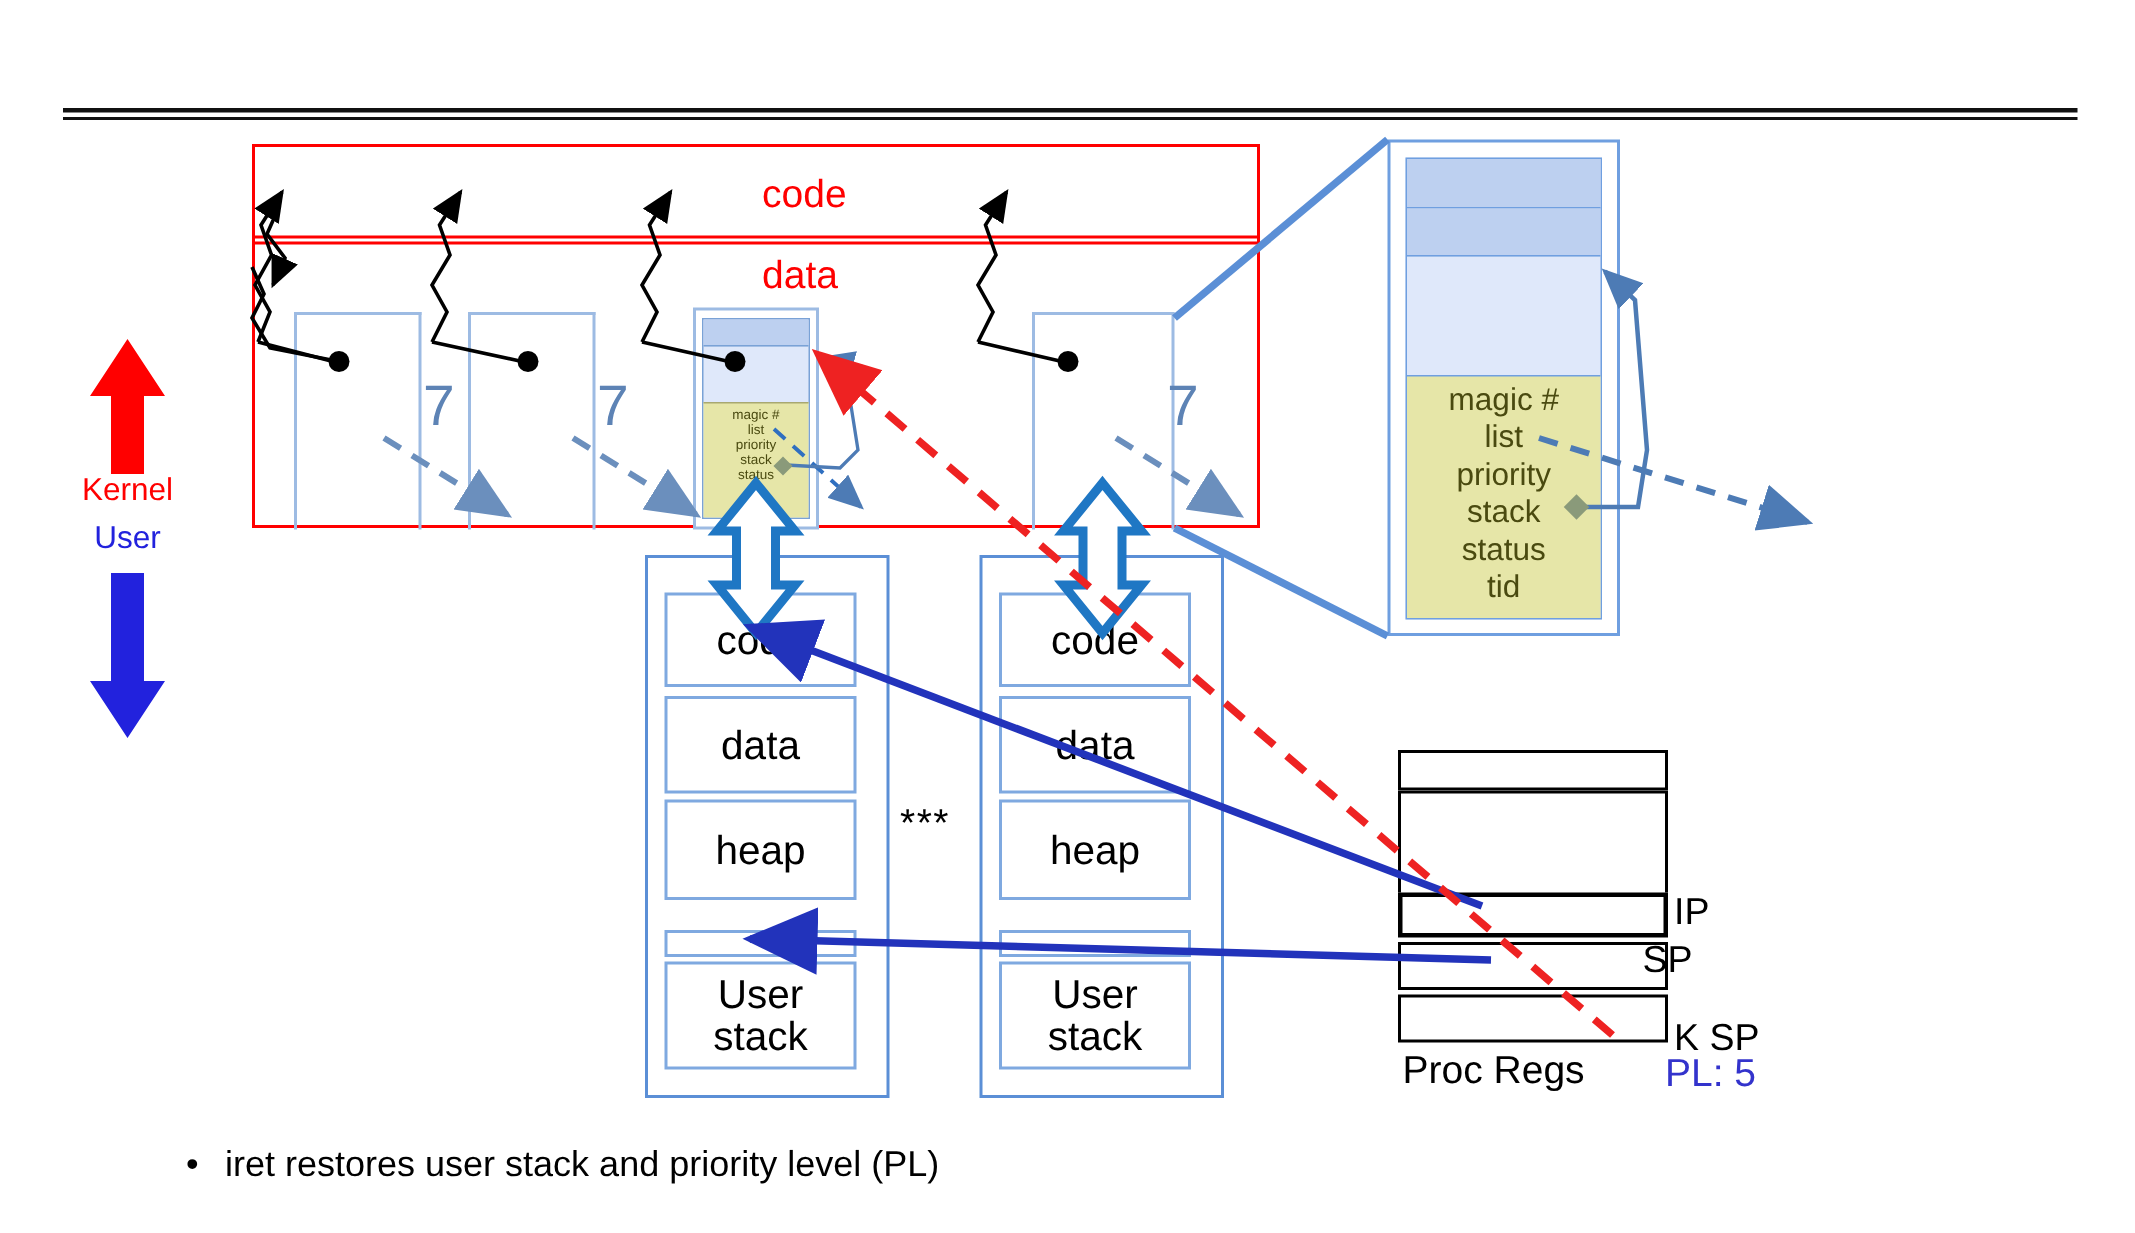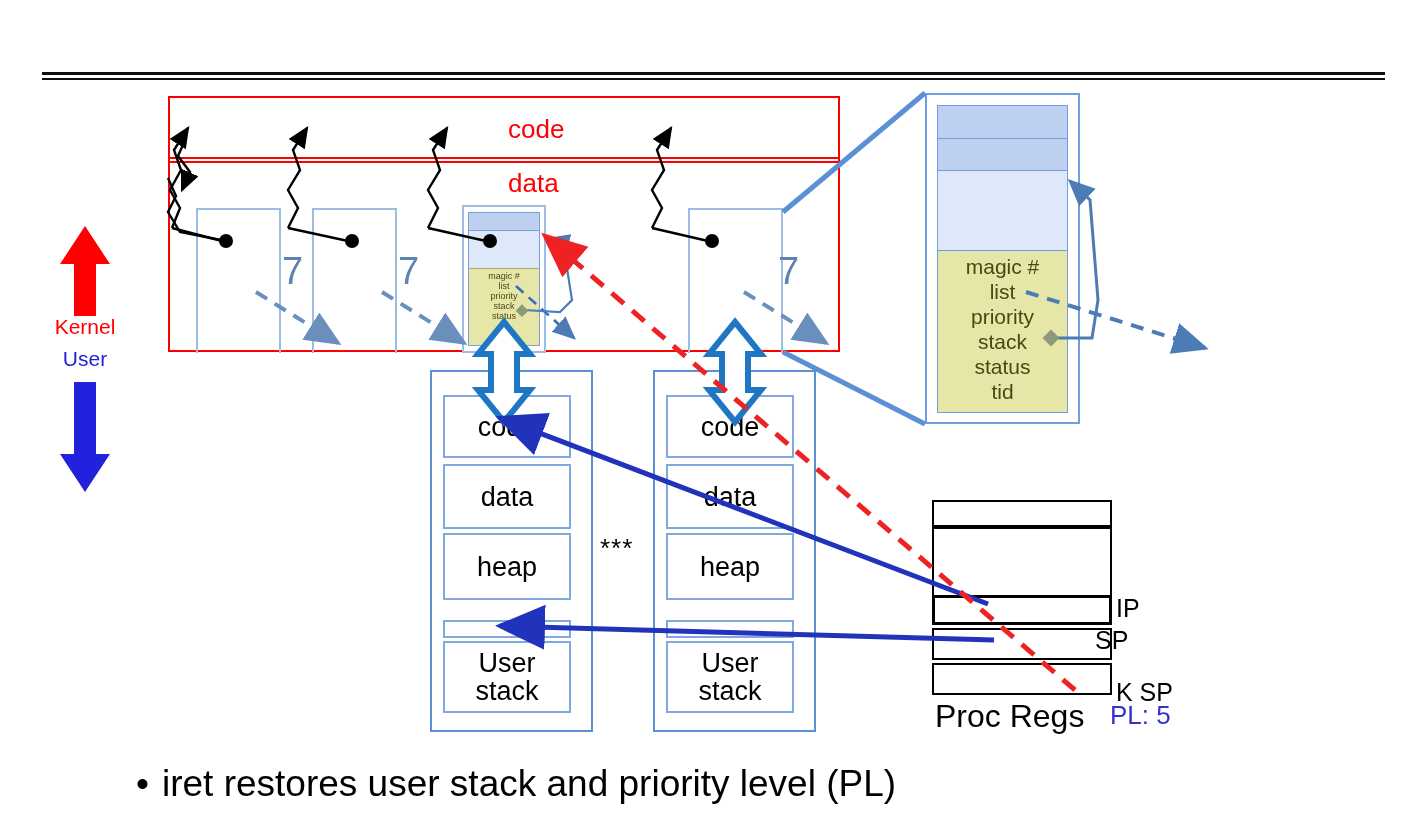--- a/index.html
+++ b/index.html
@@ -61,24 +61,24 @@
   .procOuter{position:absolute;border:2px solid #5b8fd6;box-sizing:border-box;background:#fff;}
   .seg{position:absolute;border:2px solid #7fa9e0;box-sizing:border-box;background:#fff;
        font-size:27px;color:#000;display:flex;align-items:center;justify-content:center;
        text-align:center;line-height:28px;}
   .stars{position:absolute;left:600px;top:533px;font-size:26px;color:#000;letter-spacing:1px;}
 
   
   .pr{position:absolute;border:2px solid #000;box-sizing:border-box;background:#fff;}
   .prlabel{position:absolute;font-size:25px;color:#000;white-space:nowrap;}
   .pl3{position:absolute;left:1110px;top:700px;font-size:26px;color:#3333cc;white-space:nowrap;}
-  .procregs{position:absolute;left:935px;top:698px;font-size:32px;color:#000;white-space:nowrap;}
-
-  
-  .bullet{position:absolute;left:136px;top:763px;font-size:37px;color:#000;white-space:nowrap;}
+  .procregs{position:absolute;left:935px;top:698px;font-size:26px;color:#000;white-space:nowrap;}
+
+  
+  .bullet{position:absolute;left:124px;top:763px;font-size:24px;color:#000;white-space:nowrap;}
   .bullet .dot{display:inline-block;width:26px;}
 
   svg.ov{position:absolute;left:0;top:0;width:1423px;height:822px;pointer-events:none;}
 </style>
 </head>
 <body>
 
 <div id="stage">
 
   <div class="rule"></div>

